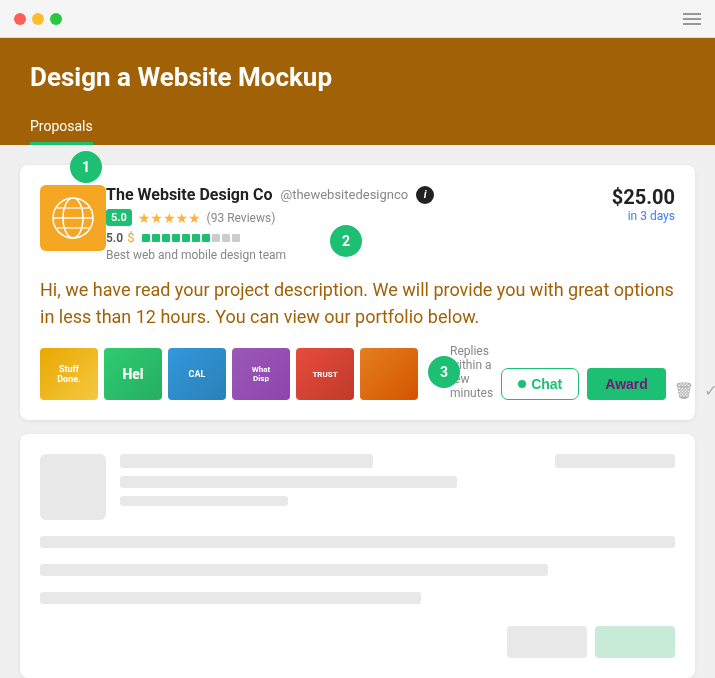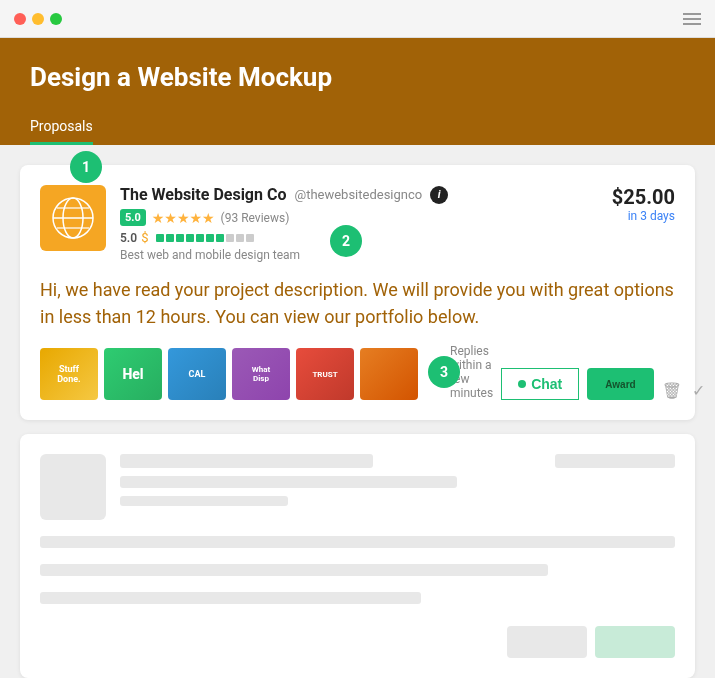--- a/index.html
+++ b/index.html
@@ -117,21 +117,20 @@
 
     
     .card-top {
       display: flex;
       align-items: flex-start;
       justify-content: space-between;
     }
     .card-left {
       display: flex;
       align-items: flex-start;
-      gap: 14px;
       flex: 1;
     }
     .avatar-box {
       width: 66px;
       height: 66px;
       background: #f5a623;
       border-radius: 6px;
       display: flex;
       align-items: center;
       justify-content: center;
@@ -301,34 +300,34 @@
     .btn-chat {
       display: flex;
       align-items: center;
       gap: 5px;
       background: white;
       border: 1px solid #1dbf73;
       color: #1dbf73;
       font-size: 14px;
       font-weight: 600;
       padding: 7px 16px;
-      border-radius: 0;
+      border-radius: 7px;
       cursor: pointer;
     }
     .chat-dot {
       width: 8px;
       height: 8px;
       background: #1dbf73;
       border-radius: 50%;
     }
     .btn-award {
       background: #1dbf73;
-      color: #14532d;
+      color: #701a75;
       border: none;
-      font-size: 10px;
+      font-size: 14px;
       font-weight: 600;
       padding: 7px 18px;
       border-radius: 4px;
       cursor: pointer;
     }
 
     
     .tool-icons {
       display: flex;
       align-items: center;

